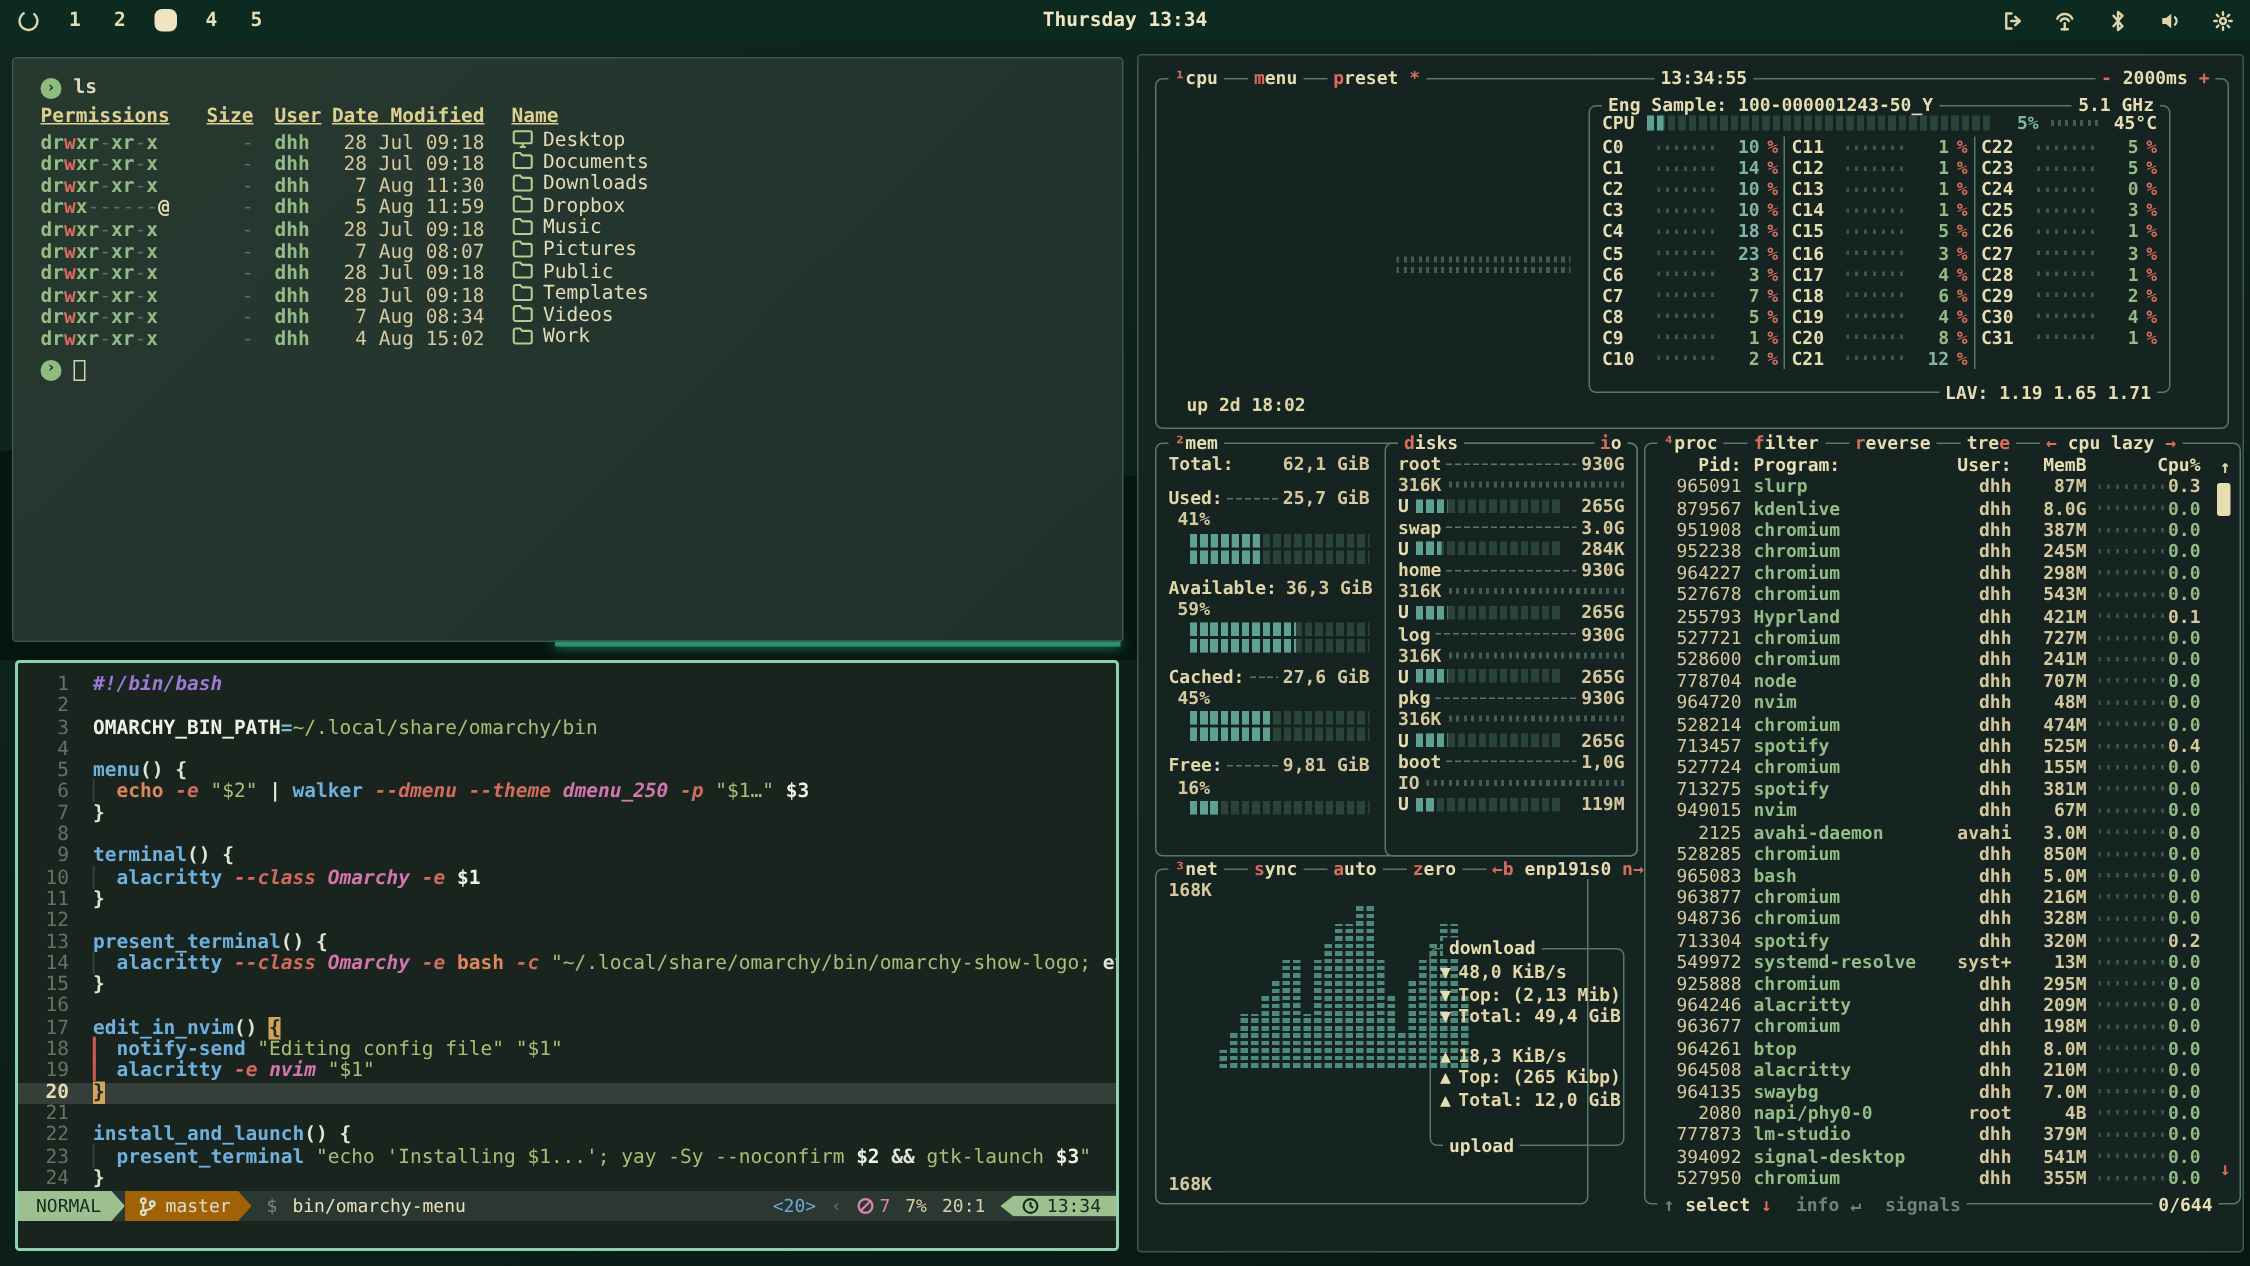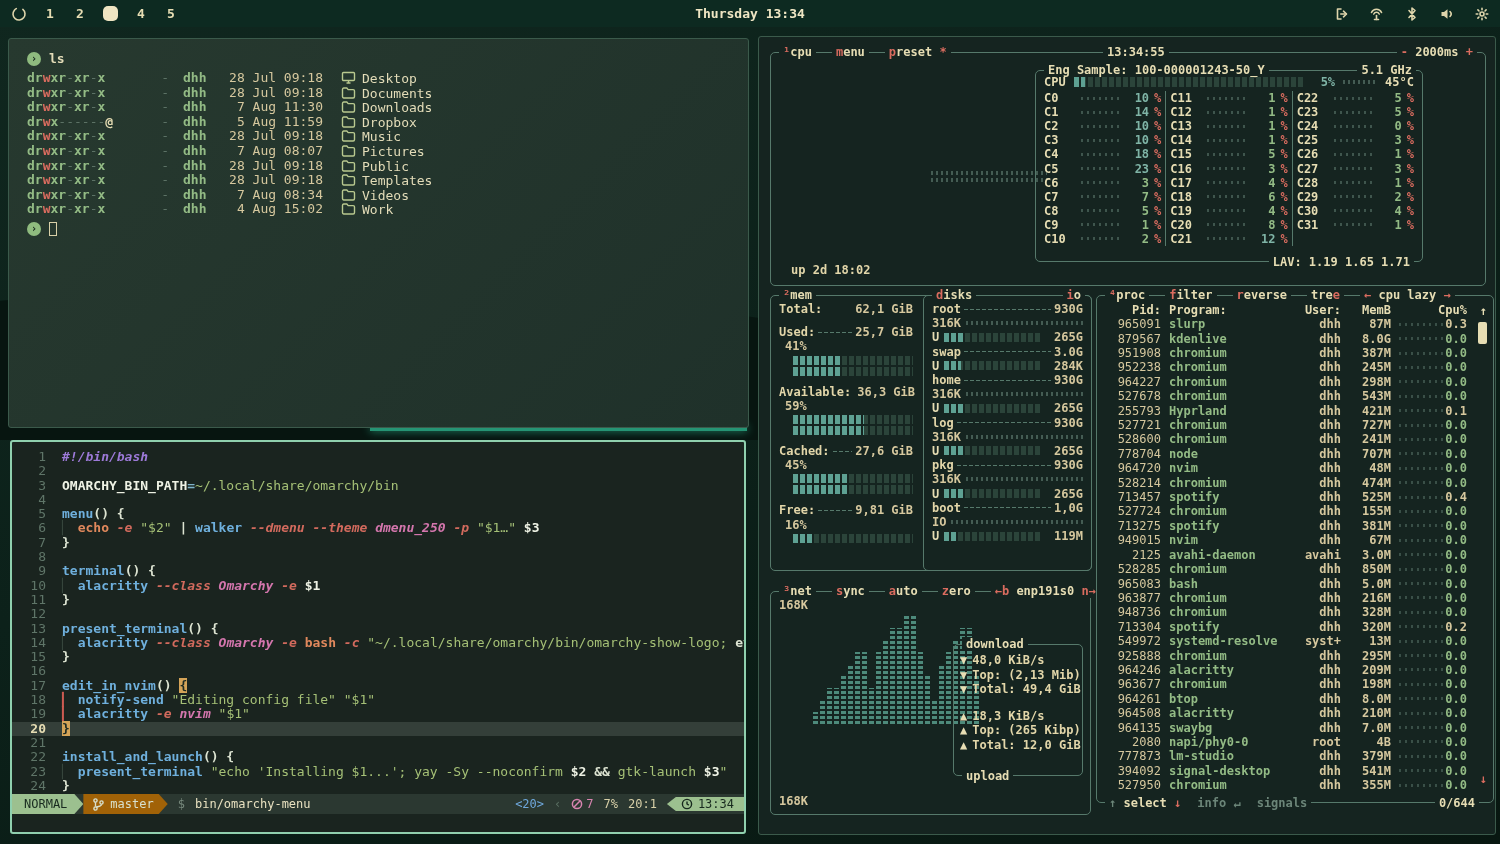--- a/index.html
+++ b/index.html
@@ -37,21 +37,21 @@
   #win-btop{left:758px;top:36px;width:738px;height:799px;background:var(--btopbg);
             border:1px solid #3b5a4b;overflow:hidden}
   
   .prompt-line{display:flex;align-items:center;gap:8px;height:16px;margin-bottom:4px}
   .prompt-circ{width:14px;height:14px;border-radius:50%;background:#8fbb7f;color:#15251c;
                display:inline-flex;align-items:center;justify-content:center;font-size:10px;font-weight:bold}
   .ls-head{display:flex;font-weight:bold;color:#ded093;margin:2px 0 3px 0}
   .ls-head span{text-decoration:underline}
   .c-perm{width:110px} .c-size{width:32px;text-align:right} .c-user{width:52px;padding-left:14px}
   .c-date{width:102px;text-align:right} .c-name{margin-left:18px;display:flex;align-items:center;gap:6px}
-  .ls-row{display:flex;height:14.6px;align-items:flex-start}
+  .ls-row{display:flex;height:14.6px;align-items:flex-end}
   .pch{color:var(--green);font-weight:bold} .pch.w{color:var(--red)} .pch.dash{color:#5c7265;font-weight:normal} .pch.at{color:var(--cream)}
   .ls-size{color:#5c7265} .ls-user{color:var(--green);font-weight:bold} .ls-date{color:var(--tan)}
   .ls-name{color:#e3dcb8}
   .fold-ic svg{stroke:#b9c98f;fill:none;stroke-width:1.4}
   .cursor-box{display:inline-block;width:8px;height:14px;border:1px solid #d8d0a8}
   
   #ed-lines{padding-top:8px}
   .eline{display:flex;height:14.3px;line-height:14.3px;white-space:pre;position:relative}
   .eline .ln{width:50px;text-align:right;padding-right:16px;color:#5f7568;flex:0 0 auto}
   .eline.cl{background:#343f39}
@@ -85,21 +85,21 @@
   .box{position:absolute;border:1px solid var(--border);border-radius:5px}
   .btitle{position:absolute;top:-8px;left:8px;display:flex;gap:16px;white-space:pre}
   .tab{background:var(--btopbg);padding:0 4px;font-weight:bold}
   .t-r{color:var(--red)} .t-c{color:var(--cream)}
   .ontop{position:absolute;top:-8px;background:var(--btopbg);padding:0 4px;font-weight:bold;white-space:pre}
   .onbot{position:absolute;bottom:-8px;background:var(--btopbg);padding:0 4px;font-weight:bold;white-space:pre}
   .dots{height:4px;background:repeating-linear-gradient(90deg,rgba(125,160,145,.45) 0 2px,transparent 2px 5px)}
   .meter{height:10px;position:relative;background:repeating-linear-gradient(90deg,var(--bardim) 0 5px,transparent 5px 7px)}
   .meter .fill{position:absolute;left:0;top:0;bottom:0;background:repeating-linear-gradient(90deg,var(--barfill) 0 5px,transparent 5px 7px)}
   
-  #cpu-box .in{position:absolute;left:264px;top:17px;width:388px;height:192px}
+  #cpu-box .in{position:absolute;left:288px;top:17px;width:388px;height:192px}
   .cpu-row{display:flex;align-items:center;gap:8px;padding:4px 8px 0 8px;height:18px}
   .cpu-row .lbl{font-weight:bold;color:var(--cream)}
   .cpu-row .meter{flex:1}
   #cores{display:flex;padding:2px 4px 0 4px}
   .ccol{flex:1;padding:0 4px}
   .ccol + .ccol{border-left:1px solid var(--border)}
   .crow{display:flex;align-items:center;height:14.1px;gap:5px}
   .cname{width:32px;color:var(--cream);font-weight:bold}
   .cdots{flex:1;height:3px;background:repeating-linear-gradient(90deg,rgba(125,160,145,.4) 0 2px,transparent 2px 6px)}
   .cpct{width:24px;text-align:right;font-weight:bold}
@@ -206,20 +206,27 @@
         </svg>
       </span>
     </div>
 </div>
 
 <div id="win-ls" class="window">
   <div class="prompt-line">
     <span class="prompt-circ">›</span>
     <span style="color:#e3dcb8;font-weight:bold">ls</span>
   </div>
+  <div class="ls-head">
+    <span class="c-perm">Permissions</span>
+    <span class="c-size">Size</span>
+    <span class="c-user">User</span>
+    <span class="c-date">Date Modified</span>
+    <span class="c-name">Name</span>
+  </div>
   <div id="ls-rows">
       <div class="ls-row">
         <span class="c-perm"><span class="pch">d</span><span class="pch">r</span><span class="pch w">w</span><span class="pch">x</span><span class="pch">r</span><span class="pch dash">-</span><span class="pch">x</span><span class="pch">r</span><span class="pch dash">-</span><span class="pch">x</span></span>
         <span class="c-size ls-size">-</span>
         <span class="c-user ls-user">dhh</span>
         <span class="c-date ls-date">28 Jul 09:18</span>
         <span class="c-name">
           <span class="fold-ic"><svg width="15" height="13" viewBox="0 0 15 13">
               <rect x="1.5" y="1.5" width="12" height="8" rx="1"></rect>
               <path d="M5.5 12h4M7.5 9.8V12"></path>
@@ -781,21 +788,21 @@
               <div class="meter">
                 <div class="fill" style="width: 14%;"></div>
               </div>
               <span class="dval">119M</span>
             </div>
           </div>
         </div>
     </div>
   </div>
 
-  <div id="net-box" class="box" style="left:11px;top:554px;width:321px;height:224px">
+  <div id="net-box" class="box" style="left:11px;top:542px;width:289px;height:224px">
     <div class="btitle" id="net-tabs"><span class="tab"><span class="t-r">³</span><span class="t-c">net</span></span><span class="tab"><span class="t-r">s</span><span class="t-c">ync</span></span><span class="tab"><span class="t-r">a</span><span class="t-c">uto</span></span><span class="tab"><span class="t-r">z</span><span class="t-c">ero</span></span><span class="tab"><span class="t-r">←b </span><span class="t-c">enp191s0</span><span class="t-r"> n→</span></span></div>
     <span class="nscale" style="top:6px">168K</span>
     <span class="nscale" style="bottom:6px">168K</span>
     <div id="net-graph">
         <div class="ncol" style="height: 12px;"></div>
         <div class="ncol" style="height: 24px;"></div>
         <div class="ncol" style="height: 36px;"></div>
         <div class="ncol" style="height: 36px;"></div>
         <div class="ncol" style="height: 48px;"></div>
         <div class="ncol" style="height: 60px;"></div>

